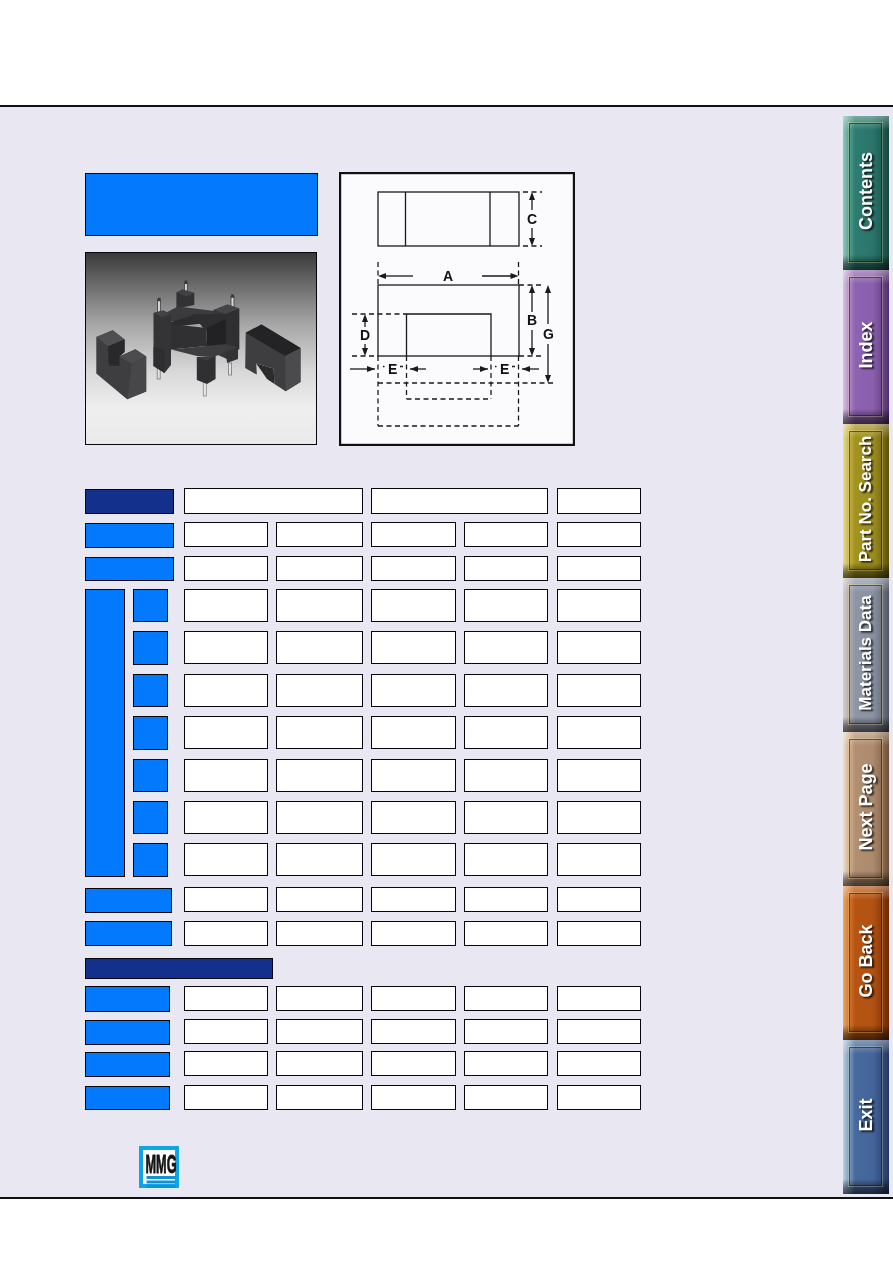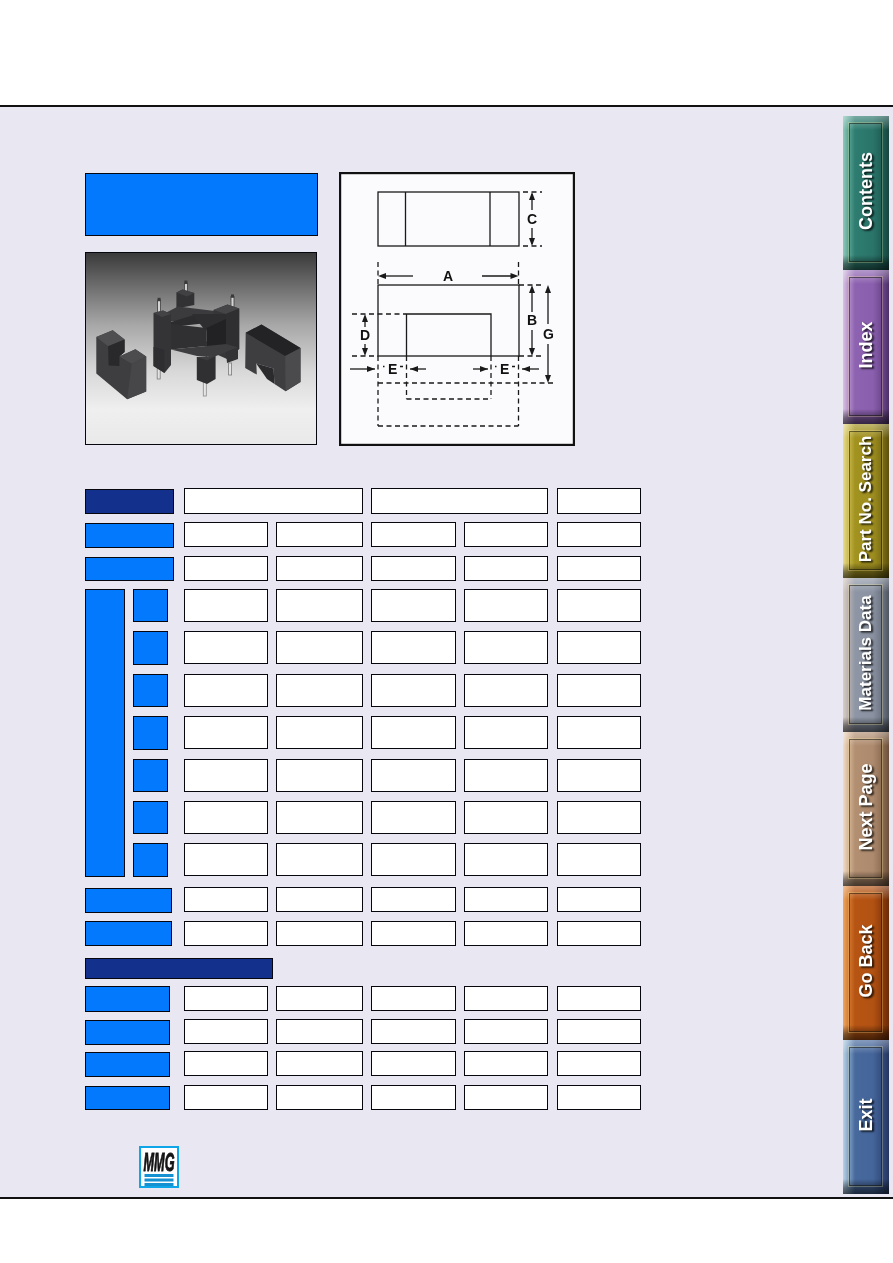--- a/index.html
+++ b/index.html
@@ -287,21 +287,21 @@
   <div class="cell" style="left:464px;top:1051px;width:84px;height:25px;"></div>
   <div class="cell" style="left:557px;top:1051px;width:84px;height:25px;"></div>
 
   <div class="blue" style="left:84.5px;top:1085.5px;width:85px;height:24px;"></div>
   <div class="cell" style="left:183.5px;top:1085px;width:84.5px;height:25px;"></div>
   <div class="cell" style="left:276px;top:1085px;width:86.5px;height:25px;"></div>
   <div class="cell" style="left:370.5px;top:1085px;width:85px;height:25px;"></div>
   <div class="cell" style="left:464px;top:1085px;width:84px;height:25px;"></div>
   <div class="cell" style="left:557px;top:1085px;width:84px;height:25px;"></div>
 
-  <div class="abs" style="left:138.5px;top:1145.5px;width:40px;height:42px;background:#fff;border:2px solid #0ea5e9;box-sizing:border-box;font-style:italic;">
+  <div class="abs" style="left:138.5px;top:1145.5px;width:40px;height:42px;background:#fff;border:4px solid #0ea5e9;box-sizing:border-box;">
     <svg width="36" height="38" viewBox="0 0 36 38" style="position:absolute;left:0;top:0;">
       <text x="18" y="23" text-anchor="middle" font-family="Liberation Sans,sans-serif" font-weight="bold" font-size="26" textLength="31" lengthAdjust="spacingAndGlyphs" fill="#141414" stroke="#141414" stroke-width="0.9">MMG</text>
       <rect x="3.5" y="26" width="29" height="3" fill="#1591d1"></rect>
       <rect x="3.5" y="30.5" width="29" height="3" fill="#1591d1"></rect>
       <rect x="3.5" y="35" width="29" height="3" fill="#1591d1"></rect>
     </svg>
   </div>
 
   <div class="tab" style="top:116px;height:154px;background:linear-gradient(90deg,#8fc8b9 0,#57a294 6px,#2e7d70 12px,#2a746a 30px,#1d5c53 40px,#16443e 46px),#2e7d70;">
     <div class="face" style="background:linear-gradient(180deg,rgba(255,255,255,0.35) 0,rgba(255,255,255,0.14) 9px,rgba(0,0,0,0) 14px,rgba(0,0,0,0) calc(100% - 15px),rgba(0,0,0,0.45) calc(100% - 6px),rgba(0,0,0,0.62) 100%);"></div>

